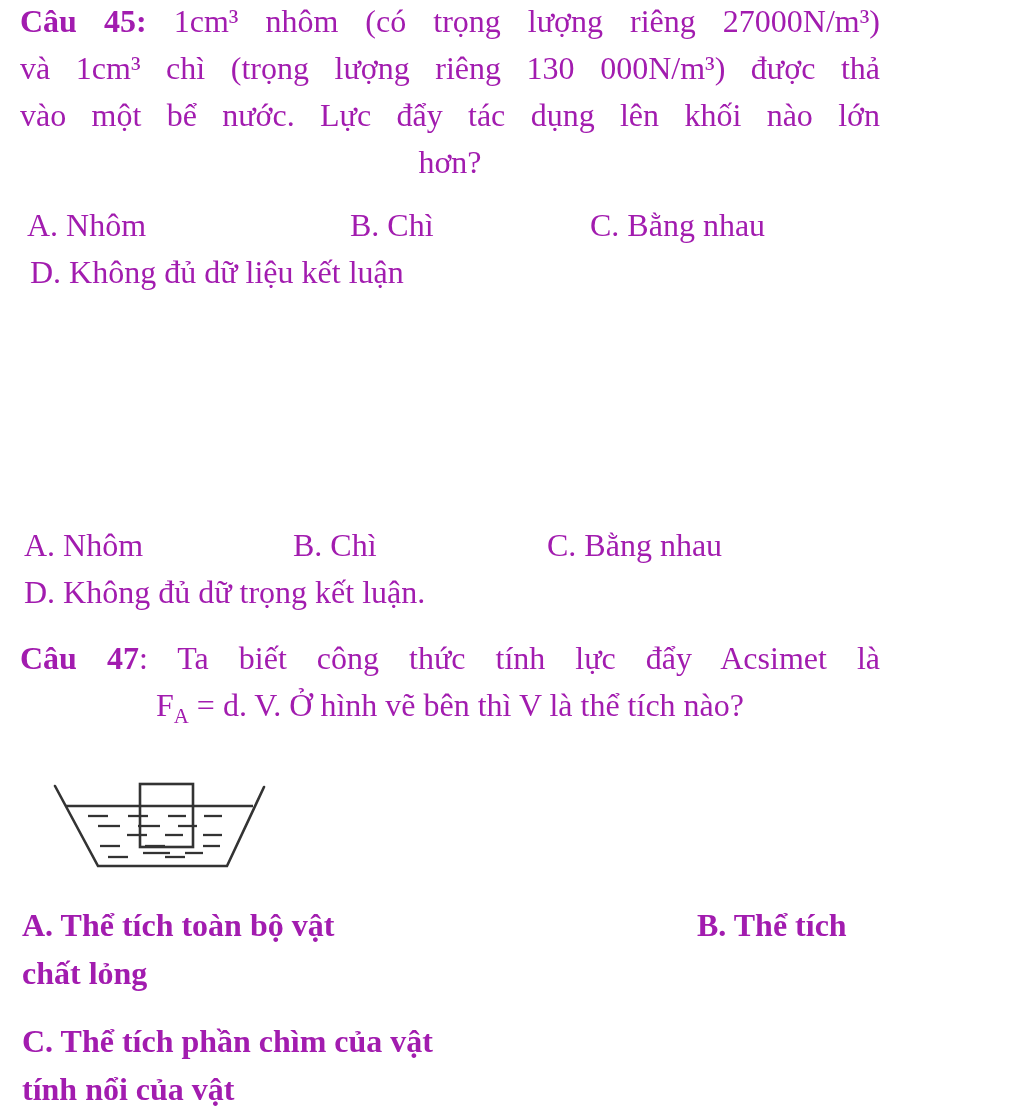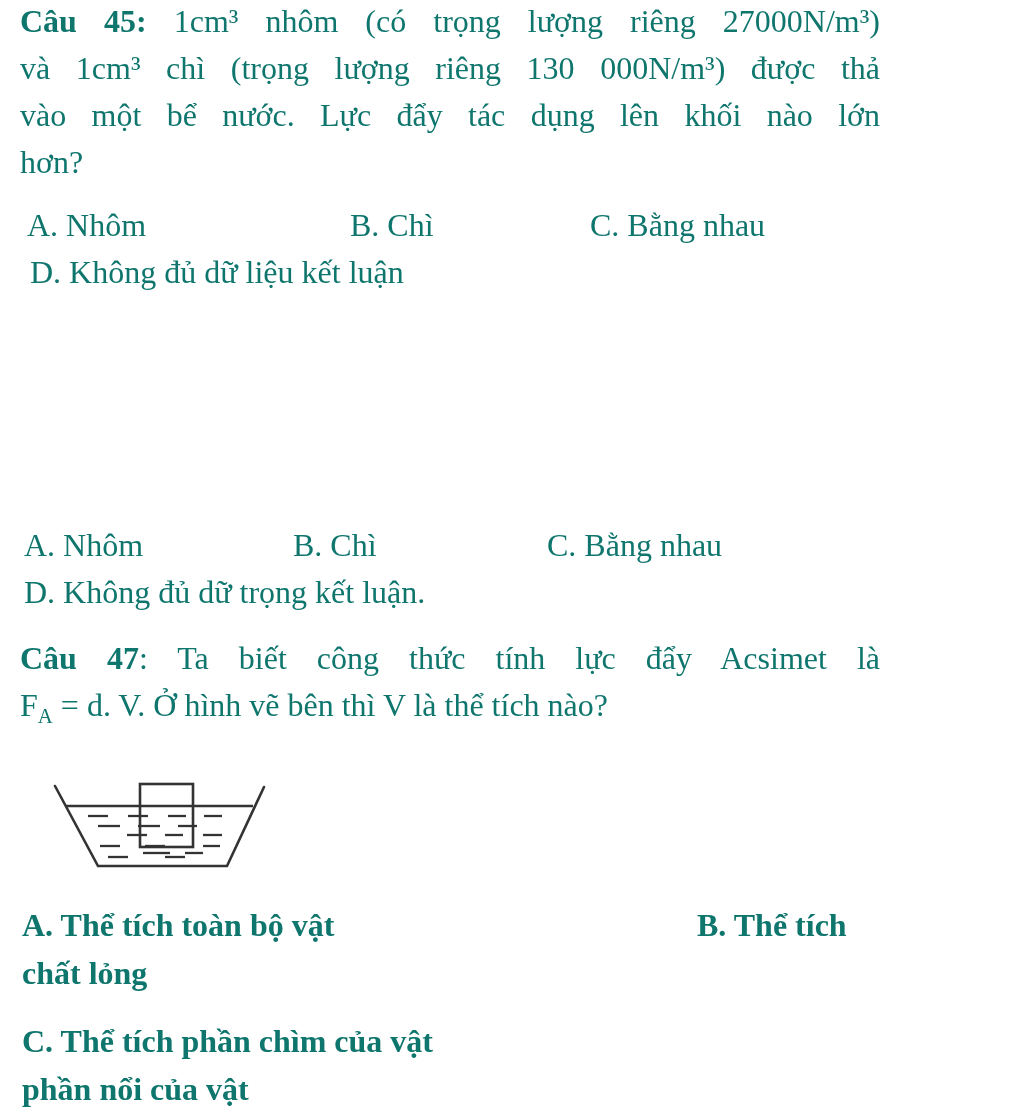--- a/index.html
+++ b/index.html
@@ -2,32 +2,32 @@
 <html><head>
 <meta charset="utf-8">
 <style>
   * { margin: 0; padding: 0; box-sizing: border-box; }
   html, body { background: #ffffff; }
   .page {
     position: relative;
     width: 1024px;
     height: 1118px;
     background: #ffffff;
-    color: #0f766e;
+    color: #a21caf;
     font-family: "Liberation Serif", "DejaVu Serif", serif;
     font-size: 32px;
     line-height: 47px;
     overflow: hidden;
   }
   .para {
     position: absolute;
     left: 20px;
     width: 860px;
   }
-  .line { display: block; }
+  .line { display: block; text-align: center; }
   
   .j { text-align: justify; text-align-last: justify; }
   .qlabel { font-weight: bold; }
   .optblock { position: absolute; left: 0; width: 1024px; }
   .optrow { position: relative; height: 47px; }
   .optrow.tall { height: 48px; font-weight: bold; }
   .opt { position: absolute; top: 0; white-space: nowrap; text-align: center; }
   sub {
     font-size: 0.65em;
     vertical-align: sub;
@@ -114,17 +114,17 @@
     <div class="optrow tall">
       <span class="opt" style="left:22px">chất lỏng</span>
     </div>
   </section>
 
   <section class="optblock" style="top:1018px">
     <div class="optrow tall">
       <span class="opt" style="left:22px">C. Thể tích phần chìm của vật</span>
     </div>
     <div class="optrow tall">
-      <span class="opt" style="left:22px">phần nổi của vật</span>
+      <span class="opt" style="left:22px">tính nổi của vật</span>
     </div>
   </section>
 
 </div>
 
 </body></html>

